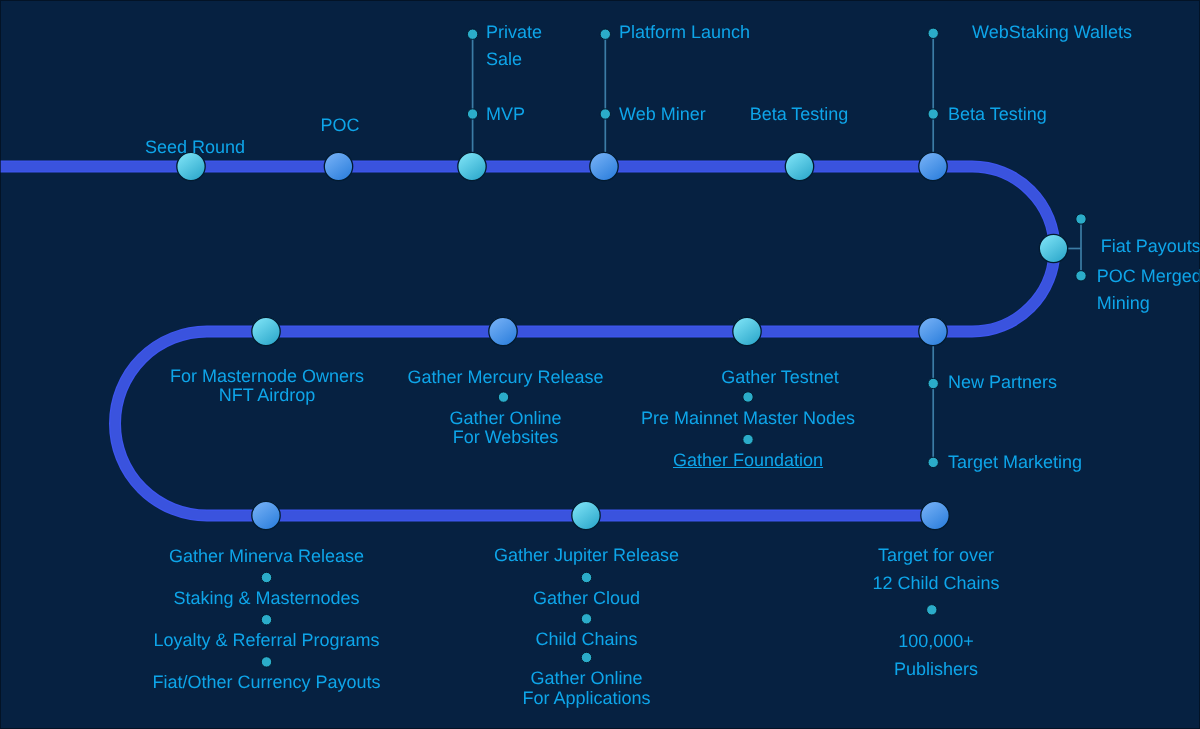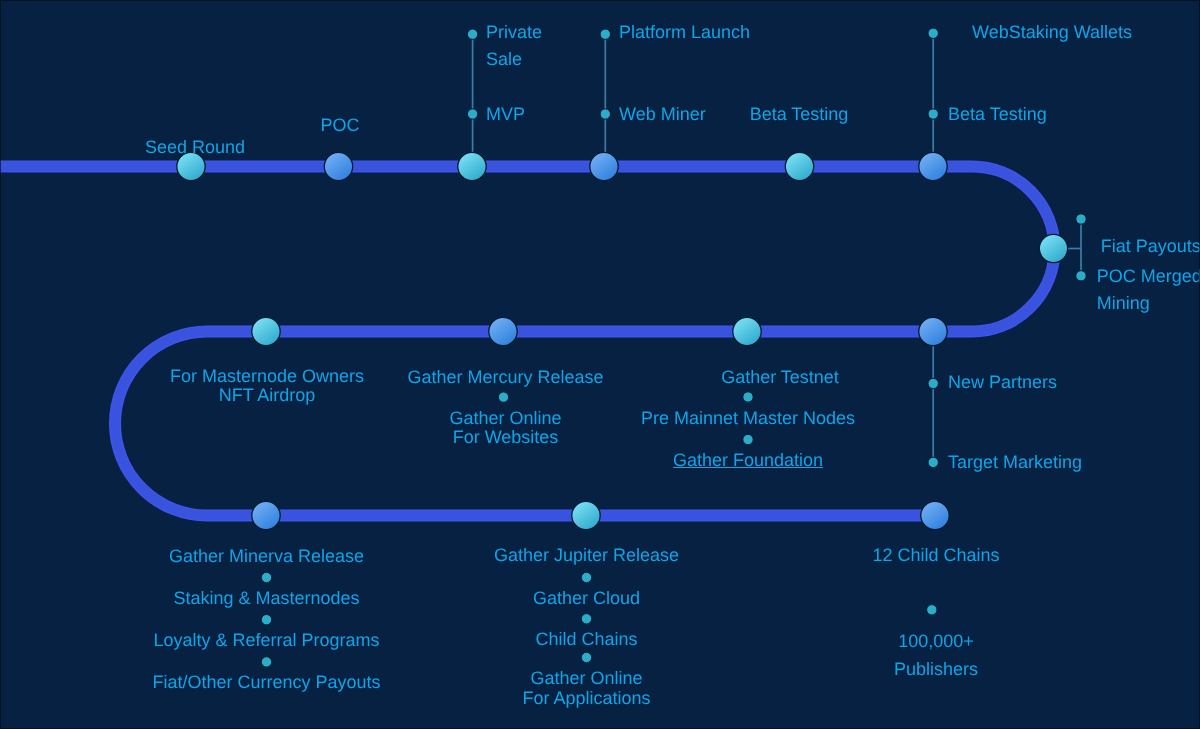--- a/index.html
+++ b/index.html
@@ -100,17 +100,17 @@
       <div class="label center" style="line-height: 19.3px; top: 408.8px; left: 748px;"><div>Pre Mainnet Master Nodes</div></div>
       <div class="label center" style="line-height: 19.3px; top: 450.5px; left: 748px; text-decoration: underline;"><div>Gather Foundation</div></div>
       <div class="label center" style="line-height: 19.3px; top: 546.8px; left: 266.5px;"><div>Gather Minerva Release</div></div>
       <div class="label center" style="line-height: 19.3px; top: 589px; left: 266.5px;"><div>Staking &amp; Masternodes</div></div>
       <div class="label center" style="line-height: 19.3px; top: 631.2px; left: 266.5px;"><div>Loyalty &amp; Referral Programs</div></div>
       <div class="label center" style="line-height: 19.3px; top: 673.4px; left: 266.5px;"><div>Fiat/Other Currency Payouts</div></div>
       <div class="label center" style="line-height: 19.3px; top: 546.3px; left: 586.5px;"><div>Gather Jupiter Release</div></div>
       <div class="label center" style="line-height: 19.3px; top: 589.4px; left: 586.5px;"><div>Gather Cloud</div></div>
       <div class="label center" style="line-height: 19.3px; top: 630.3px; left: 586.5px;"><div>Child Chains</div></div>
       <div class="label center" style="line-height: 19.3px; top: 669.3px; left: 586.5px;"><div>Gather Online</div><div>For Applications</div></div>
-      <div class="label center" style="line-height: 28px; top: 540.65px; left: 936px;"><div>12 Child Chains</div></div>
+      <div class="label center" style="line-height: 28px; top: 540.65px; left: 936px;"><div>Target for over</div><div>12 Child Chains</div></div>
       <div class="label center" style="line-height: 27.3px; top: 628.3px; left: 936px;"><div>100,000+</div><div>Publishers</div></div>
     </div>
   <div id="edge-frame"></div>
 </div>
 
 </body></html>

